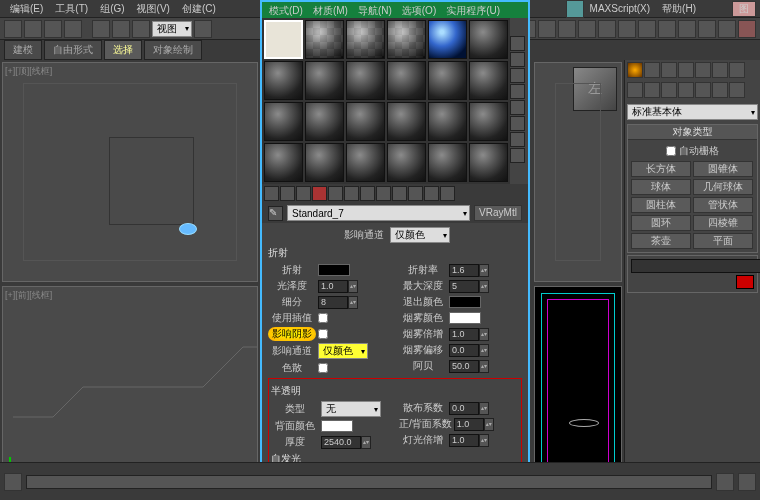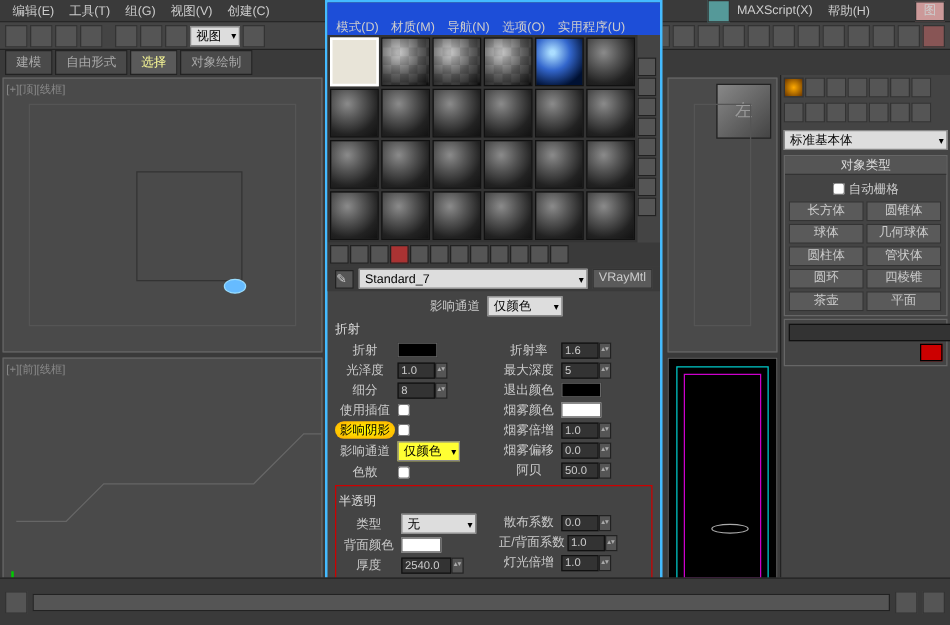--- a/index.html
+++ b/index.html
@@ -28,21 +28,21 @@
 .rp-icon{width:16px;height:16px;background:#555;border:1px solid #333}
 .rp-icon.sun{background:radial-gradient(#fa0,#630)}
 .rp-dd{width:100%;margin:2px 0}
 .rollout{border:1px solid #666;margin:2px 0}
 .rollout-hdr{background:#555;padding:0 4px;text-align:center;color:#ddd;border-bottom:1px solid #333}
 .rollout-body{padding:3px;display:flex;flex-wrap:wrap;gap:2px}
 .objbtn{width:60px;height:16px;background:#5a5a5a;border:1px solid #333;color:#ccc;text-align:center;line-height:14px}
 .chk{display:flex;align-items:center;gap:3px;padding:1px 2px}
 .swatch{width:18px;height:14px;background:#c00;border:1px solid #000;margin-left:auto}
 .matdialog{position:absolute;left:260px;top:0;width:270px;height:498px;background:#444;border:2px solid #4bf}
-.matmenu{background:#1d4ed8;height:16px;display:flex;padding:13px 2px}
+.matmenu{background:#15803d;height:16px;display:flex;padding:2px 2px}
 .matmenu span{padding:0 5px;color:#ccc}
 .matslots{background:#333;padding:2px;display:grid;grid-template-columns:repeat(6,1fr);gap:2px}
 .slot{aspect-ratio:1;background:radial-gradient(circle at 35% 30%,#888 2%,#555 35%,#222 70%,#111);border:1px solid #111}
 .slot.sel{border:2px solid #fff;background:#e8e4d8}
 .slot.checker{background:repeating-conic-gradient(#999 0deg 90deg,#555 90deg 180deg);background-size:14px 14px}
 .slot.checker::after{content:"";display:block;width:100%;height:100%;background:radial-gradient(circle at 35% 30%,rgba(200,200,200,.8) 5%,rgba(80,80,80,.8) 50%,rgba(0,0,0,.9))}
 .slot.blue{background:radial-gradient(circle at 35% 30%,#adf 5%,#36c 40%,#013 80%)}
 .sidetools{position:absolute;right:2px;top:18px;width:16px;display:flex;flex-direction:column;gap:1px}
 .mattools{background:#3a3a3a;padding:2px;display:flex;align-items:center;gap:1px;flex-wrap:wrap}
 .mticon{width:15px;height:15px;background:#555;border:1px solid #222}

